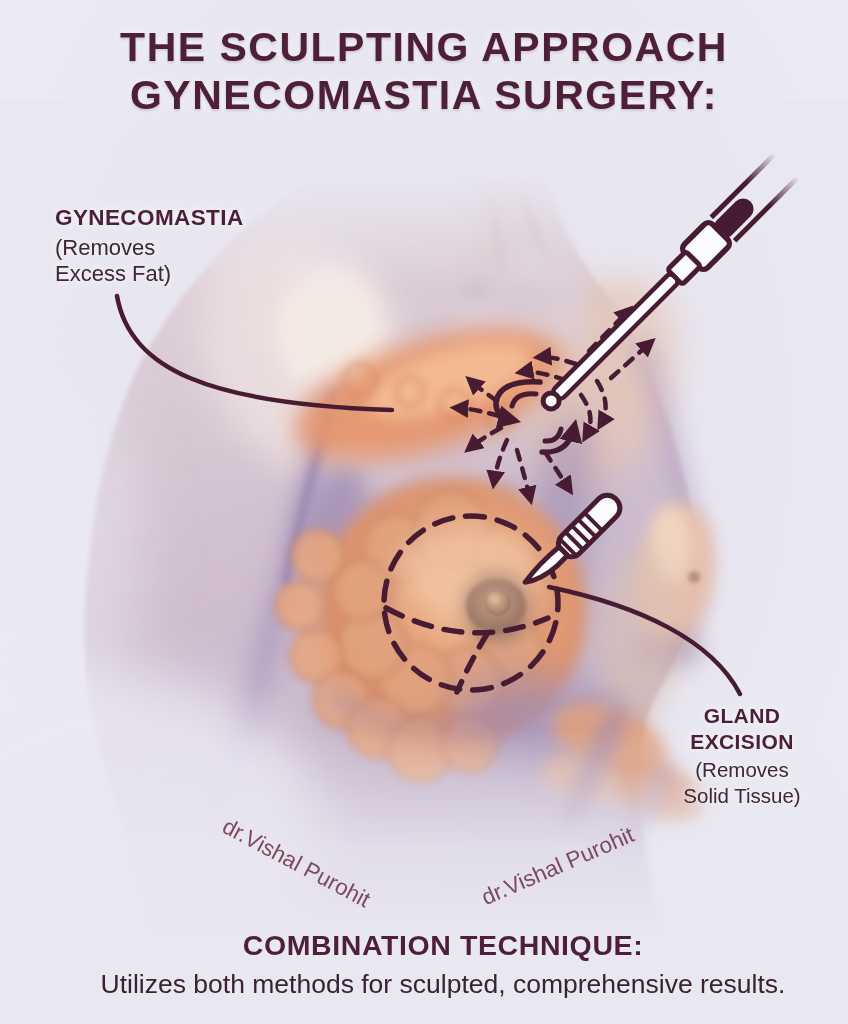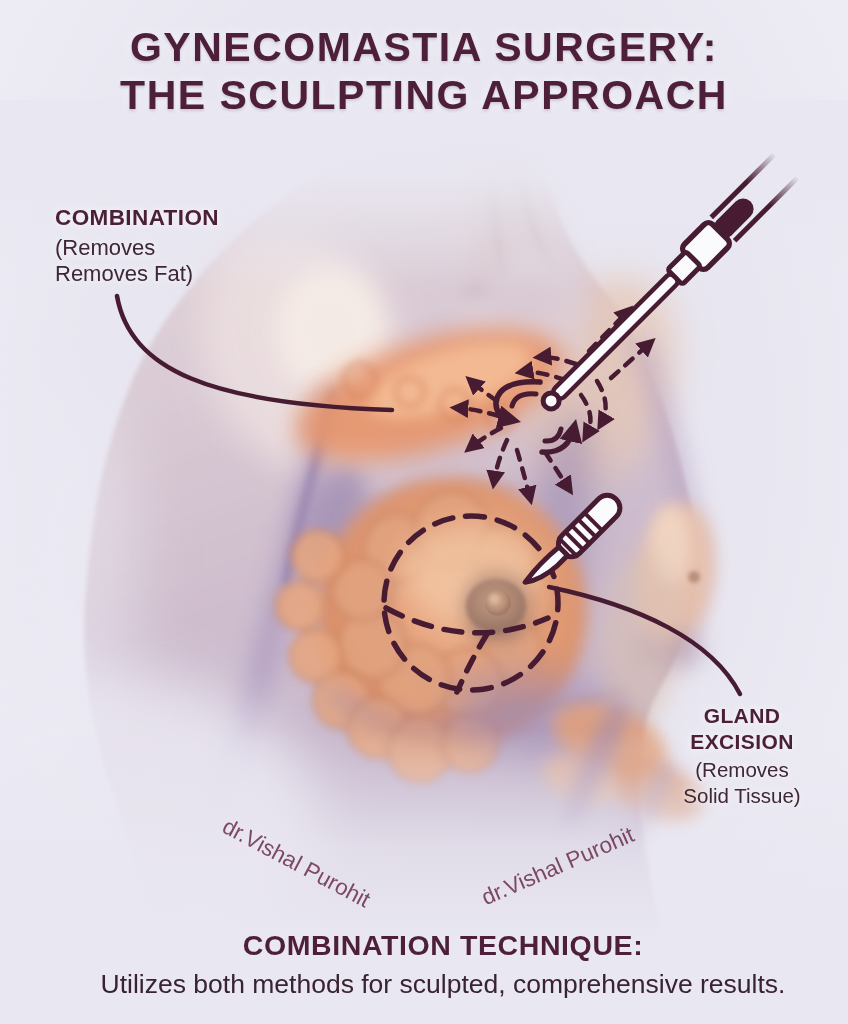--- a/index.html
+++ b/index.html
@@ -239,29 +239,29 @@
         <line x1="-6" y1="-59" x2="19" y2="-59"></line>
         <line x1="-6" y1="-68" x2="19" y2="-68"></line>
         <line x1="-6" y1="-77" x2="19" y2="-77"></line>
         <line x1="-6" y1="-86" x2="19" y2="-86"></line>
       </g>
     </g>
   </g>
 </svg>
 
   <header class="txt page-title">
+    <div>THE SCULPTING APPROACH</div>
     <div>GYNECOMASTIA SURGERY:</div>
-    <div>THE SCULPTING APPROACH</div>
   </header>
 
   <div class="txt label-lipo">
-    <div class="heading">COMBINATION</div>
+    <div class="heading">GYNECOMASTIA</div>
     <div class="sub">
       <div>(Removes</div>
-      <div>Removes Fat)</div>
+      <div>Excess Fat)</div>
     </div>
   </div>
 
   <div class="txt label-gland">
     <div class="heading">
       <div>GLAND</div>
       <div>EXCISION</div>
     </div>
     <div class="sub">
       <div>(Removes</div>

